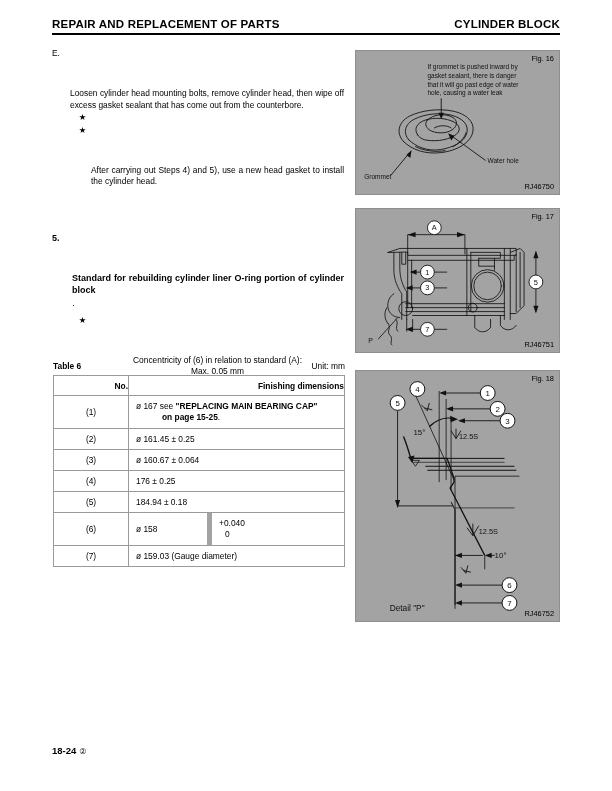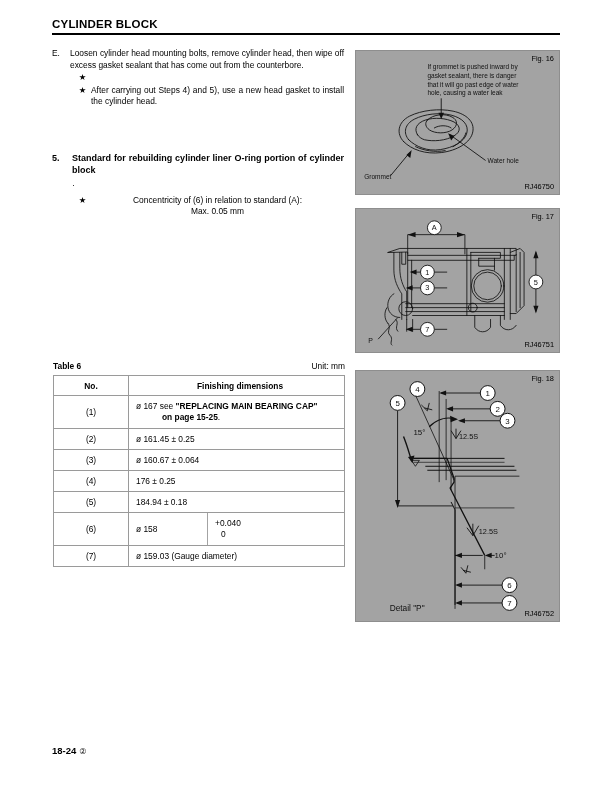--- a/index.html
+++ b/index.html
@@ -43,20 +43,21 @@
   }
 
   .blk { display: flex; }
   .blk .marker {
     flex: 0 0 auto;
     text-align: left;
   }
   .blk .body {
     flex: 1 1 auto;
     text-align: justify;
+    margin-top: 40px;
   }
   .lvl-a .marker { width: 18px; }
   .lvl-star { margin-top: 1px; }
   .lvl-star .marker { width: 17px; margin-left: 22px; text-align: center; }
   .lvl-dot .marker { width: 17px; margin-left: 13px; text-align: center; }
   .lvl-num .marker { width: 20px; }
 
   .sec-head {
     margin-top: 44px;
     font-weight: bold;
@@ -90,42 +91,42 @@
     font-size: 8.4px;
   }
   table.dims td, table.dims th {
     border: 1px solid #9a9a9a;
     padding: 0;
     vertical-align: middle;
   }
   table.dims th {
     font-weight: bold;
     height: 19px;
-    text-align: center;
+    text-align: right;
   }
   .col-no { width: 74px; text-align: center; }
   .col-dim { padding-left: 7px !important; }
   table.dims td.col-no { text-align: center; height: 20px; }
   table.dims td.col-dim { padding-left: 7px !important; }
   .row-tall td { height: 32px; }
   .cell-ref { line-height: 11px; }
   .cell-ref b { font-weight: bold; }
   .cell-ref .indent { display: block; padding-left: 26px; }
 
   
   .tol-wrap { display: flex; align-items: stretch; height: 32px; gap: 23px; }
   .tol-left {
     width: 48px;
     display: flex;
     align-items: center;
     padding-left: 7px;
   }
   .tol-right {
     flex: 1;
-    border-left: 1px solid #a3a3a3;
+    border-left: 5px solid #a3a3a3;
     display: flex;
     flex-direction: column;
     justify-content: center;
     padding-left: 7px;
     line-height: 11px;
   }
   .tol-right .lo { padding-left: 6px; }
   td.nopad { padding: 0 !important; }
 
   
@@ -169,20 +170,21 @@
   .page-footer .rev {
     font-weight: normal;
     font-size: 8px;
     margin-left: 3px;
   }
 </style>
 </head>
 <body>
 
 <div class="page-header">
+  <span>REPAIR AND REPLACEMENT OF PARTS</span>
   <span>CYLINDER BLOCK</span>
 </div>
 
 <div class="text-col">
 
   <div class="blk lvl-a">
     <span class="marker">E.</span>
     <span class="body">Loosen cylinder head mounting bolts, remove cylinder head, then wipe off excess gasket sealant that has come out from the counterbore.</span>
   </div>
 

